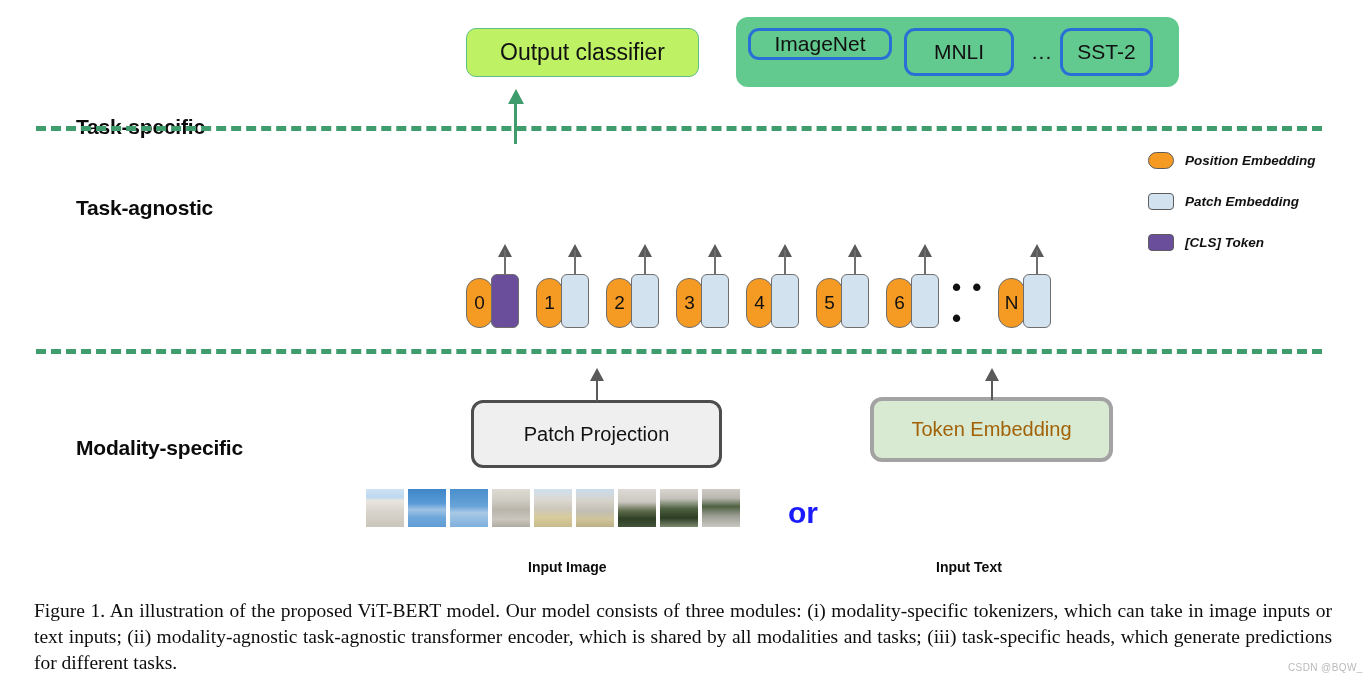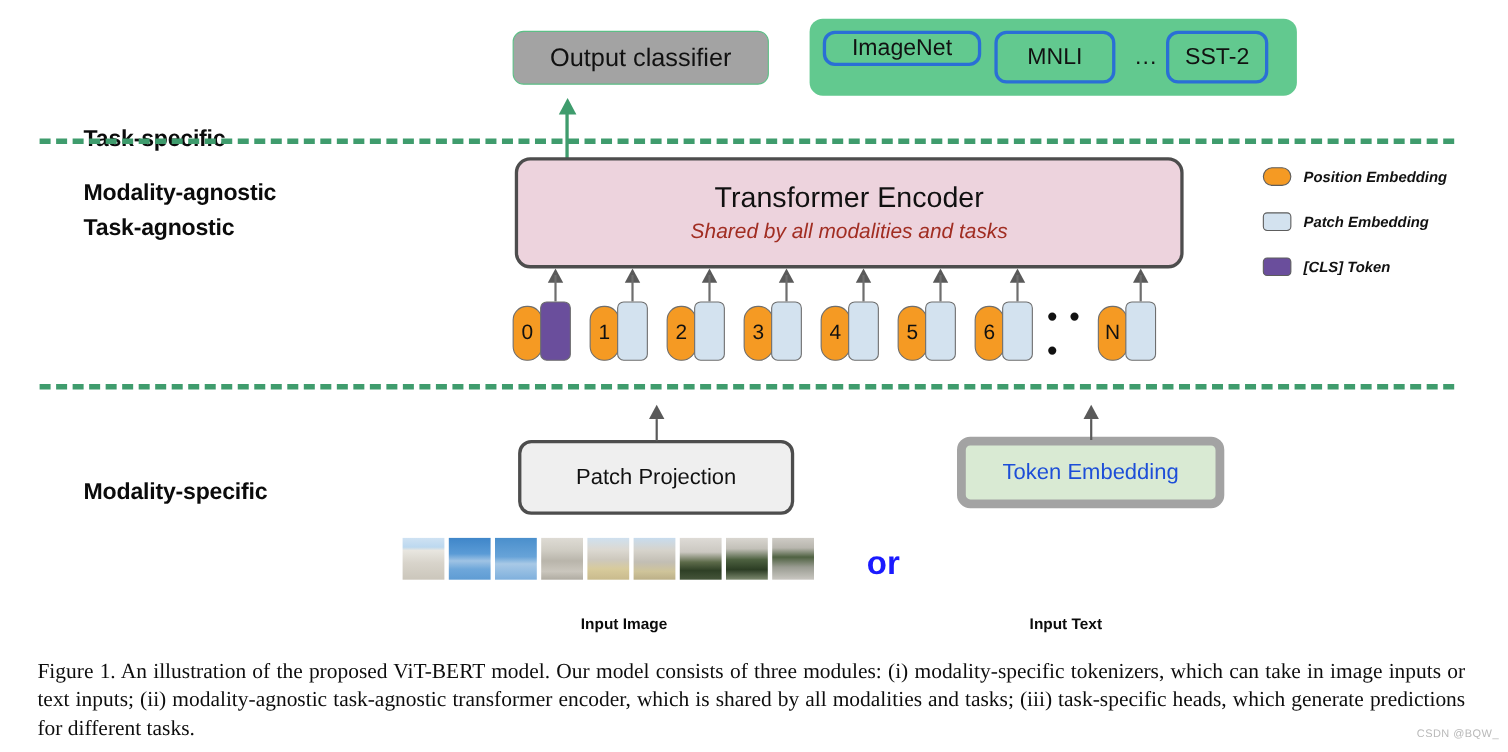--- a/index.html
+++ b/index.html
@@ -41,21 +41,21 @@
   
   .box {
     box-sizing: border-box;
     display: flex;
     align-items: center;
     justify-content: center;
     border-radius: 9px;
     text-align: center;
   }
   .box-output {
-    background: #a3a3a3;
+    background: #bef264;
     border: 1px solid #5cbf86;
     border-radius: 10px;
     font-size: 23px;
     color: #111;
   }
   .box-taskgroup {
     background: #62c98f;
     border-radius: 12px;
   }
   .chip {
@@ -97,24 +97,24 @@
   }
   .box-patchproj {
     background: #efefef;
     border: 3px solid #4d4d4d;
     border-radius: 12px;
     font-size: 20px;
     color: #111;
   }
   .box-tokenemb {
     background: #d9ead3;
-    border: 8px solid #a3a3a3;
+    border: 4px solid #a3a3a3;
     border-radius: 12px;
     font-size: 20px;
-    color: #1d4ed8;
+    color: #a16207;
   }
 
   
   .pill {
     box-sizing: border-box;
     border: 1.5px solid #6e6e6e;
     display: flex;
     align-items: center;
     justify-content: center;
     font-size: 19px;
@@ -231,21 +231,20 @@
     letter-spacing: 0.4px;
   }
 </style>
 </head>
 <body>
 
 <div class="stage">
 
   <div class="abs row-label" style="left:76px; top:71px;margin-top:44px;">Task-specific</div>
 
-  <div class="abs row-label" style="left:76px; top:164px;">Modality-agnostic</div>
   <div class="abs row-label" style="left:76px; top:196px;text-align:center;">Task-agnostic</div>
 
   <div class="abs row-label" style="left:76px; top:436px;">Modality-specific</div>
 
   <div class="abs divider" style="left:36px; top:126px; width:1286px;"></div>
   <div class="abs divider" style="left:36px; top:349px; width:1286px;"></div>
 
   <div class="abs box box-output" style="left:466px; top:28px; width:233px; height:49px;">
     <span>Output classifier</span>
   </div>
@@ -259,24 +258,20 @@
     </div>
     <div class="abs chip" style="left:168px; top:11px; width:110px; height:48px;">
       <span>MNLI</span>
     </div>
     <div class="abs chip-dots" style="left:288px; top:11px; width:36px; height:48px;">...</div>
     <div class="abs chip" style="left:324px; top:11px; width:93px; height:48px;">
       <span>SST-2</span>
     </div>
   </div>
 
-  <div class="abs box box-encoder" style="left:468px; top:143px; width:608px; height:101px;">
-    <div class="enc-title">Transformer Encoder</div>
-    <div class="enc-sub">Shared by all modalities and tasks</div>
-  </div>
 
   <div class="abs" id="encoder-arrows" style="left: 466px; top: 244px; width: 620px; height: 28px;">
       <div class="abs arrow-up" style="left: 32px; top: 0px;"></div>
       <div class="abs arrow-up" style="left: 102px; top: 0px;"></div>
       <div class="abs arrow-up" style="left: 172px; top: 0px;"></div>
       <div class="abs arrow-up" style="left: 242px; top: 0px;"></div>
       <div class="abs arrow-up" style="left: 312px; top: 0px;"></div>
       <div class="abs arrow-up" style="left: 382px; top: 0px;"></div>
       <div class="abs arrow-up" style="left: 452px; top: 0px;"></div>
       <div class="abs arrow-up" style="left: 564px; top: 0px;"></div>

